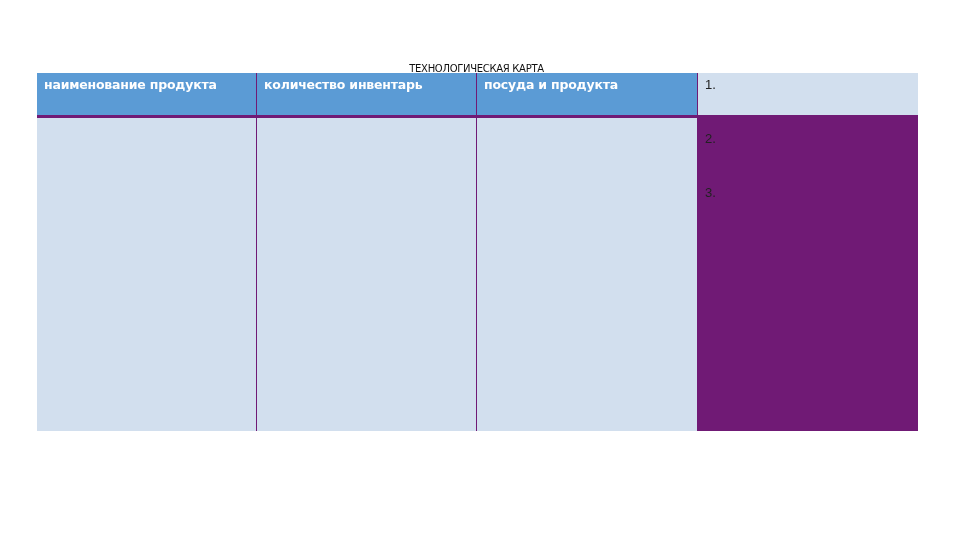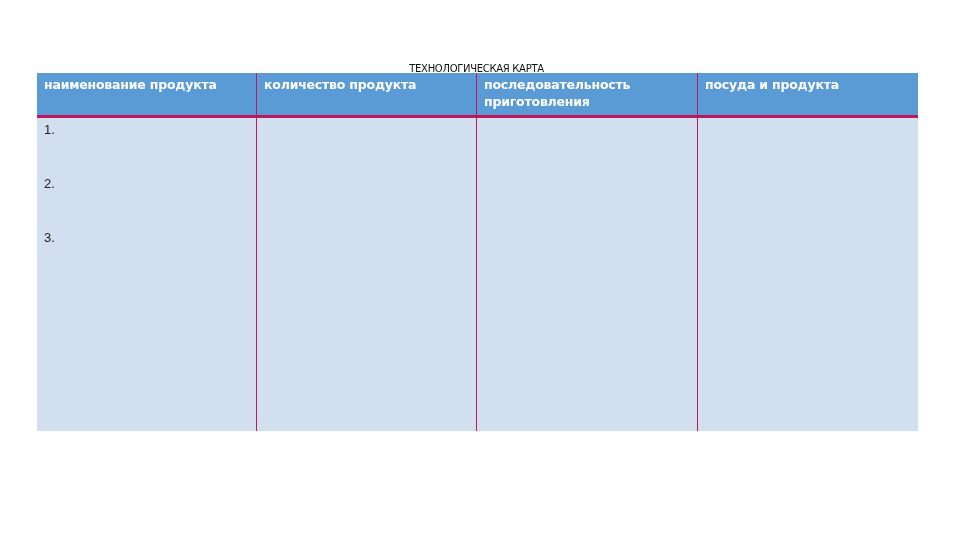--- a/index.html
+++ b/index.html
@@ -30,21 +30,21 @@
       position: absolute;
       left: 37px;
       top: 73px;
       width: 881px;
       height: 358px;
       display: grid;
       grid-template-columns: 219px 219px 220px 220px;
       grid-template-rows: 42px 313px;
       column-gap: 1px;
       row-gap: 3px;
-      background: #be185d;
+      background: #701a75;
     }
     .th {
       background: #5b9bd5;
       color: #ffffff;
       font-weight: bold;
       font-size: 12.5px;
       line-height: 17px;
       padding: 3px 7px 0 7px;
       box-sizing: border-box;
       letter-spacing: -0.2px;
@@ -62,22 +62,21 @@
       line-height: 16px;
     }
   </style>
 </head>
 <body>
 
 <div class="title">ТЕХНОЛОГИЧЕСКАЯ КАРТА</div>
 
 <div class="table">
   <div class="th">наименование продукта</div>
-  <div class="th">количество продукта</div>
-  <div class="th">последовательность приготовления</div>
+  <div class="th">количество инвентарь</div>
   <div class="th">посуда и продукта</div>
 
   <div class="td">
     <div class="item">1.</div>
     <div class="item">2.</div>
     <div class="item">3.</div>
   </div>
   <div class="td"></div>
   <div class="td"></div>
   <div class="td"></div>

